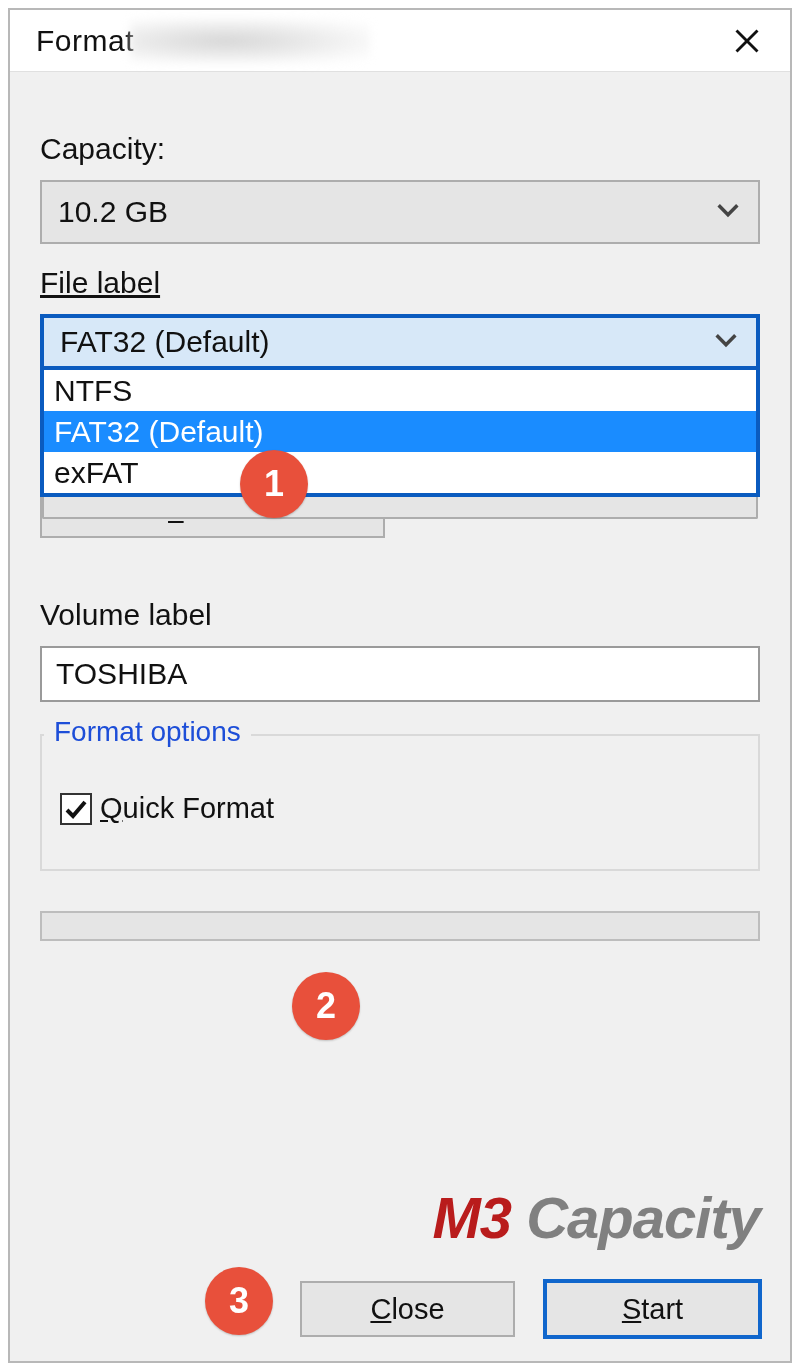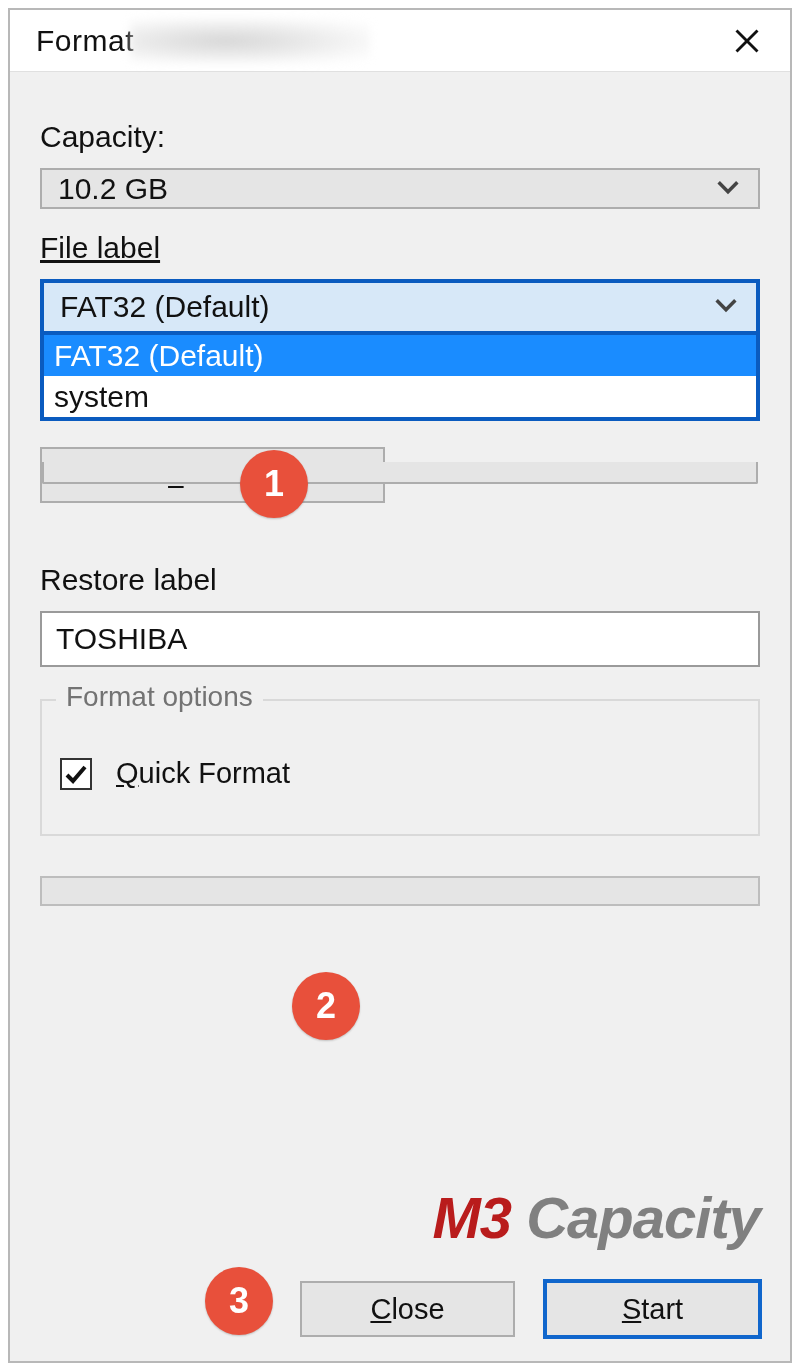--- a/index.html
+++ b/index.html
@@ -41,32 +41,32 @@
     filter: blur(4px);
   }
   .close-x {
     margin-left: auto;
     width: 46px; height: 46px;
     display: flex; align-items: center; justify-content: center;
     cursor: pointer;
   }
   .close-x svg { width: 28px; height: 28px; stroke: #111; stroke-width: 2.5; }
 
-  .client { padding: 30px 30px 0 30px; position: relative; }
+  .client { padding: 30px 30px 0 30px; position: relative; margin-top: 12px; }
 
   .field-label {
     font-size: 30px;
     color: #111;
     margin: 22px 0 14px 0;
   }
   .field-label.first { margin-top: 18px; }
 
   .combo {
     width: 100%;
-    height: 41px;
+    height: 64px;
     background: #e5e5e5;
     border: 2px solid #adadad;
     display: flex;
     align-items: center;
     padding: 0 16px;
     cursor: pointer;
     position: relative;
   }
   .combo-text { font-size: 30px; color: #111; }
   .combo .chev { margin-left: auto; }
@@ -138,30 +138,30 @@
   }
 
   .group {
     margin-top: 32px;
     border: 2px solid #d9d9d9;
     padding: 22px 18px 44px 18px;
     position: relative;
   }
   .group-legend {
     position: absolute;
-    top: -20px; left: 14px;
+    top: -20px; left: 2px;
     background: #f0f0f0;
     padding: 0 10px;
     font-size: 28px;
-    color: #737373;
+    color: #1d4ed8;
   }
   .chk-row {
     display: flex;
     align-items: center;
-    gap: 24px;
+    gap: 8px;
     margin-top: 34px;
   }
   .chk {
     width: 32px; height: 32px;
     border: 2px solid #333;
     background: #fff;
     display: flex; align-items: center; justify-content: center;
     cursor: pointer;
   }
   .chk svg { width: 24px; height: 24px; stroke: #111; stroke-width: 4; fill: none; }
@@ -266,33 +266,34 @@
       <div class="fs-block">
         <div class="combo open-sel">
           <span class="combo-text">FAT32 (Default)</span>
           <span class="chev">
             <svg viewBox="0 0 24 16">
                 <polyline points="4,4 12,12 20,4"></polyline>
               </svg>
           </span>
         </div>
         <div class="dropdown-list">
+          <div class="opt">NTFS</div>
           <div class="opt sel">FAT32 (Default)</div>
-          <div class="opt">system</div>
+          <div class="opt">exFAT</div>
         </div>
         <div class="alloc-peek"></div>
       </div>
 
       <div class="btn-restore">
         <span>Restore </span>
           <span class="u">d</span>
           <span>evice defaults</span>
       </div>
 
-      <div class="field-label" style="margin-top:60px">Restore label</div>
+      <div class="field-label" style="margin-top:60px">Volume label</div>
       <input class="text-input" value="TOSHIBA" style="">
 
       <div class="group">
         <div class="group-legend">Format options</div>
         <div class="chk-row">
           <div class="chk">
             <svg viewBox="0 0 24 24">
                 <polyline points="3,13 9,19 21,5"></polyline>
               </svg>
           </div>

